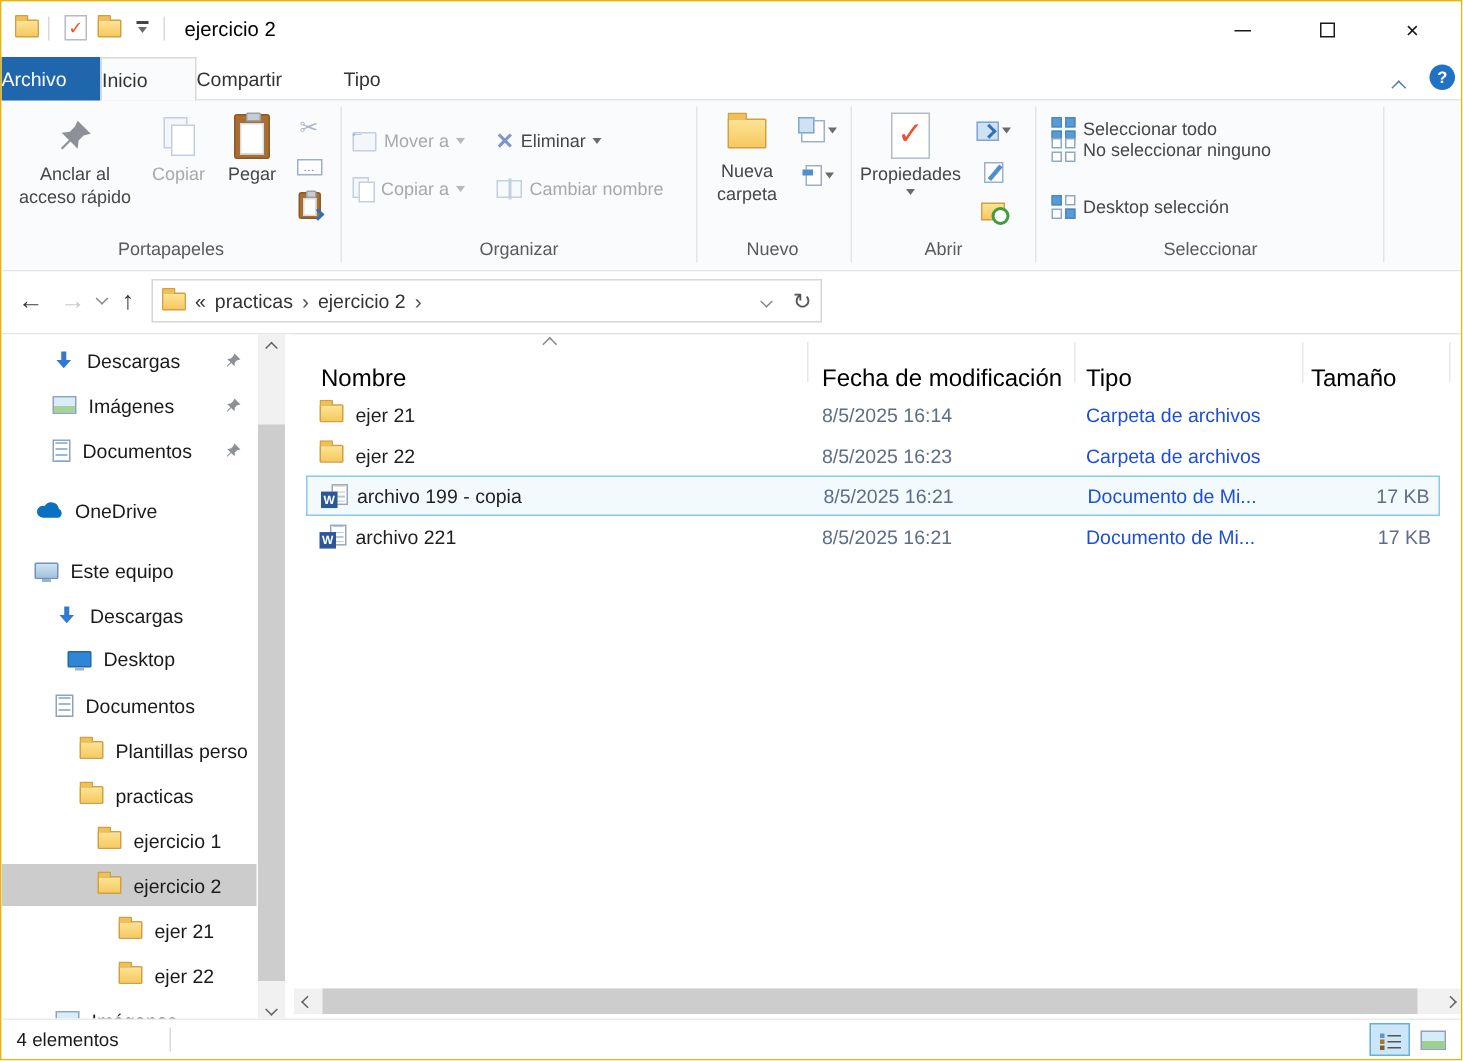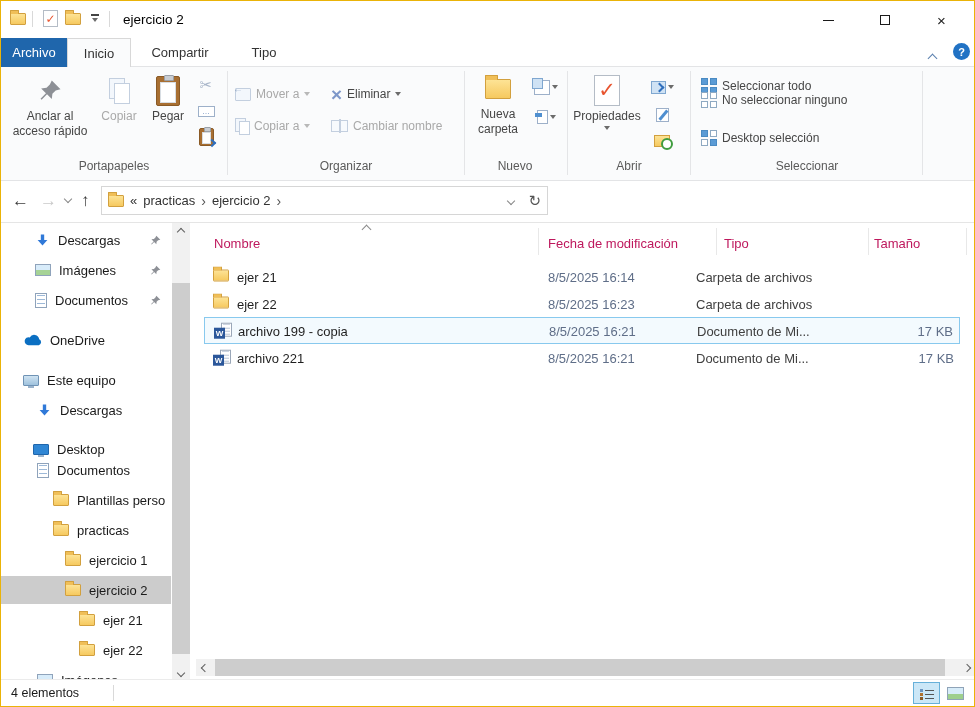--- a/index.html
+++ b/index.html
@@ -27,21 +27,21 @@
   .checkdoc::after{content:"✓";position:absolute;color:#e8542f;font-weight:bold;left:50%;top:50%;transform:translate(-50%,-52%)}
   .cd-sm{width:15px;height:17px}.cd-sm::after{font-size:12px}
   .cd-lg{width:26px;height:31px}.cd-lg::after{font-size:21px}
 
   .tri{display:inline-block;width:0;height:0;border-left:3.5px solid transparent;border-right:3.5px solid transparent;border-top:4px solid #6b6b6b}
   .tri.dis{border-top-color:#b8b8b8}
   .qat-line{width:8px;height:2px;background:#444;margin-bottom:2px}
 
   
   .tabstrip-line{position:absolute;left:0;top:65px;right:0;height:1px;background:#e3e4e6;z-index:1}
-  .tab{position:absolute;top:37px;height:29px;display:flex;align-items:center;justify-content:center;font-size:13px;color:#333;z-index:2}
+  .tab{position:absolute;top:37px;height:29px;display:flex;align-items:center;font-size:13px;color:#333;z-index:2}
   .tab-file{background:#1f66ac;color:#fff}
   .tab-active{background:#fafbfc;border:1px solid #d8d8d8;border-bottom:none}
   .chev{display:inline-block;width:7px;height:7px;border-right:1.6px solid #5a7fae;border-bottom:1.6px solid #5a7fae}
   .chev-up{transform:rotate(-135deg)}
   .help{width:17px;height:17px;border-radius:50%;background:#2172c4;color:#fff;display:flex;align-items:center;justify-content:center}
   .help::before{content:"?";font-size:11px;font-weight:bold}
 
   
   .ribbon{position:absolute;left:0;top:66px;right:0;height:114px;background:#fafbfc;border-bottom:1px solid #e3e4e6}
   .rib-sep{position:absolute;top:70px;height:104px;width:1px;background:#e4e5e7}
@@ -114,29 +114,29 @@
   .pc::after{content:"";position:absolute;left:4px;bottom:-3px;width:6px;height:2px;background:#9ab3cc}
   .pc.blue{background:#2f86d4;border-color:#1f66ac}
 
   
   .sbv{position:absolute;left:171px;top:222px;width:18px;height:458px;background:#f1f1f1}
   .sbv-thumb{position:absolute;left:0;right:0;top:60px;height:371px;background:#cdcdcd}
   .sb-arrow{position:absolute;left:0;right:0;height:17px;display:flex;align-items:center;justify-content:center}
   .achev{width:6px;height:6px;border-right:1.6px solid #5f5f5f;border-bottom:1.6px solid #5f5f5f}
 
   
-  .hdr{position:absolute;top:224px;height:36px;display:flex;align-items:center;font-size:13px;color:#be185d}
+  .hdr{position:absolute;top:234px;height:36px;display:flex;align-items:center;font-size:16px;color:#000000}
   .col-sep{position:absolute;top:227px;height:27px;width:1px;background:#e8e8e8}
   .sortchev{position:absolute;left:362px;top:225px;width:7px;height:7px;border-right:1.4px solid #8a8a8a;border-bottom:1.4px solid #8a8a8a;transform:rotate(-135deg)}
   .row{position:absolute;left:203px;width:756px;height:27px;font-size:13px}
   .row.selected{background:#f3fafe;border:1px solid #88c9ee}
   .cell{position:absolute;top:50%;transform:translateY(-50%);white-space:nowrap}
   .c-name{left:33px;color:#1f1f1f}
   .c-date{left:344px;color:#5f6e88}
-  .c-type{left:492px;color:#404040}
+  .c-type{left:520px;color:#1d4ed8}
   .c-size{right:6px;color:#5f6e88}
   .c-icon{left:9px}
   .wicon{position:relative;display:inline-block;width:18px;height:16px;vertical-align:middle}
   .wpage{position:absolute;right:0;top:0;width:11px;height:14px;background:#fff;border:1px solid #9aa7b8;
          background-image:repeating-linear-gradient(180deg,transparent 0 2px,#b9c6d6 2px 3px);background-size:7px 10px;background-position:1px 2px;background-repeat:repeat-y}
   .wbox{position:absolute;left:0;bottom:0;width:11px;height:11px;background:#2b579a;color:#fff;display:flex;align-items:center;justify-content:center}
   .wbox::before{content:"W";font-size:8px;font-weight:bold}
 
   
   .hsb{position:absolute;left:195px;top:658px;width:780px;height:17px;background:#f1f1f1}
@@ -376,21 +376,21 @@
           <path d="M7 13.5 a5 5 0 1 1 1.5-9.8 A6.5 6.5 0 0 1 20.5 6 a4 4 0 0 1-.5 7.5z" fill="#0b6fc2"></path>
         </svg>
       <span>OneDrive</span>
     </div>
     <div class="side-item" style="top:173px;padding-left:36px">
       <svg width="15" height="15" viewBox="0 0 16 16">
           <path d="M6.2 1.5h3.6v6h3.4L8 13.4 2.8 7.5h3.4z" fill="#3079d8"></path>
         </svg>
       <span>Descargas</span>
     </div>
-    <div class="side-item" style="top:212px;padding-left:32px">
+    <div class="side-item" style="top:202px;padding-left:44px">
       <span class="pc blue"></span>
       <span>Desktop</span>
     </div>
     <div class="side-item" style="top:233px;padding-left:36px">
       <span class="docp"></span>
       <span>Documentos</span>
     </div>
     <div class="side-item" style="top:263px;padding-left:52px">
       <span class="fi"></span>
       <span style="overflow:hidden;white-space:nowrap">Plantillas perso</span>

